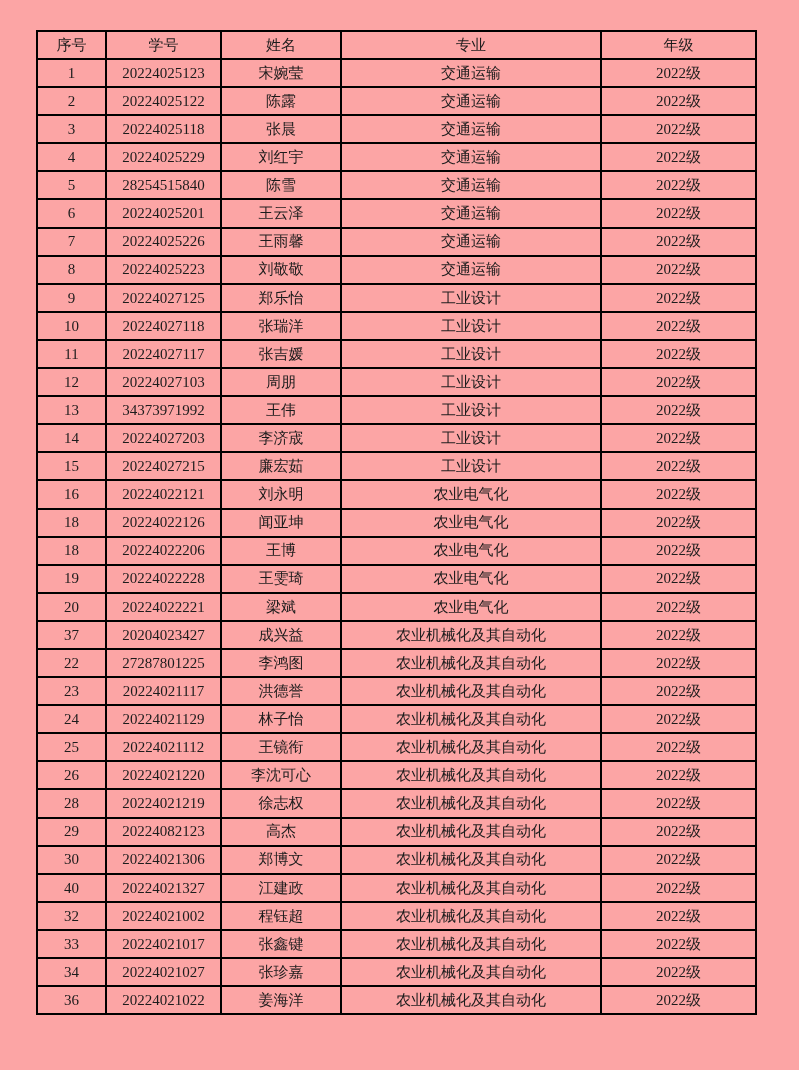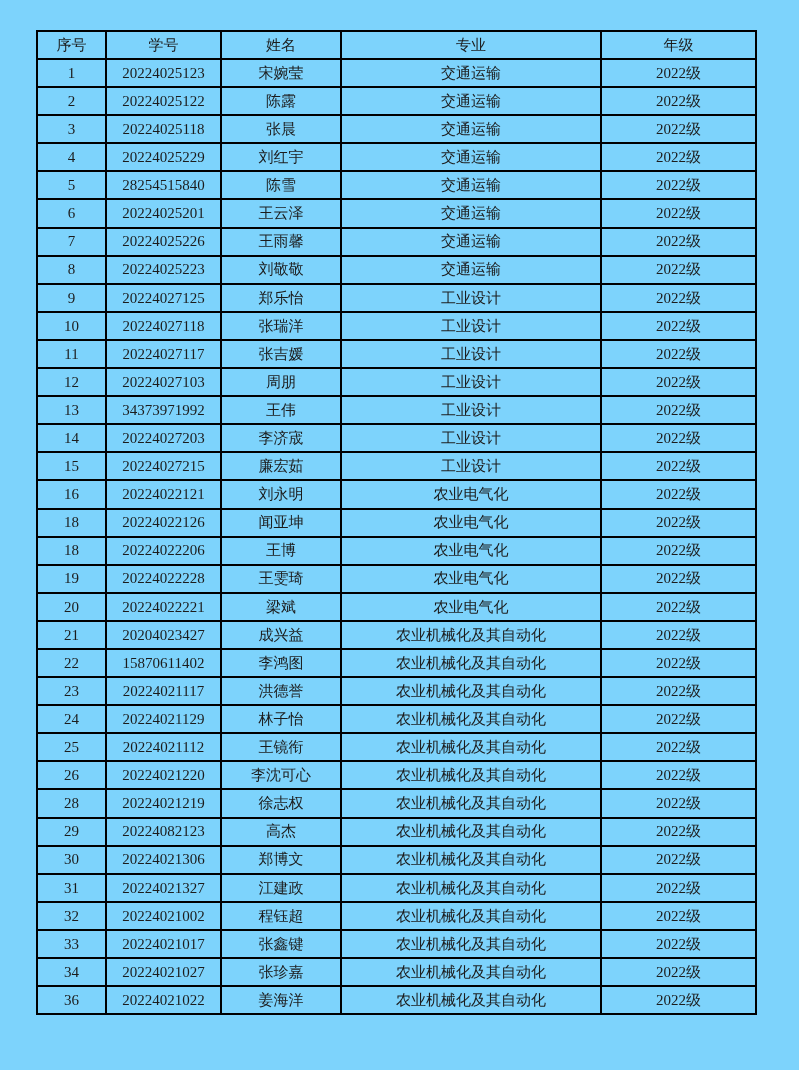--- a/index.html
+++ b/index.html
@@ -12,21 +12,21 @@
     height: 1070px;
     position: relative;
     overflow: hidden;
     font-family: "Liberation Serif", "DejaVu Serif", serif;
     color: #1c1c1c;
   }
   .page {
     position: absolute;
     left: 0; top: 0;
     width: 799px; height: 1070px;
-    background: #7dd3fc;
+    background: #fca5a5;
   }
   table.roster {
     position: absolute;
     left: 36px;
     top: 30px;
     width: 719px;
     border-collapse: collapse;
     table-layout: fixed;
   }
   table.roster th,
@@ -205,29 +205,29 @@
           <td>2022级</td>
         </tr>
         <tr>
           <td>20</td>
           <td>20224022221</td>
           <td>梁斌</td>
           <td>农业电气化</td>
           <td>2022级</td>
         </tr>
         <tr>
-          <td>21</td>
+          <td>37</td>
           <td>20204023427</td>
           <td>成兴益</td>
           <td>农业机械化及其自动化</td>
           <td>2022级</td>
         </tr>
         <tr>
           <td>22</td>
-          <td>15870611402</td>
+          <td>27287801225</td>
           <td>李鸿图</td>
           <td>农业机械化及其自动化</td>
           <td>2022级</td>
         </tr>
         <tr>
           <td>23</td>
           <td>20224021117</td>
           <td>洪德誉</td>
           <td>农业机械化及其自动化</td>
           <td>2022级</td>
@@ -268,21 +268,21 @@
           <td>2022级</td>
         </tr>
         <tr>
           <td>30</td>
           <td>20224021306</td>
           <td>郑博文</td>
           <td>农业机械化及其自动化</td>
           <td>2022级</td>
         </tr>
         <tr>
-          <td>31</td>
+          <td>40</td>
           <td>20224021327</td>
           <td>江建政</td>
           <td>农业机械化及其自动化</td>
           <td>2022级</td>
         </tr>
         <tr>
           <td>32</td>
           <td>20224021002</td>
           <td>程钰超</td>
           <td>农业机械化及其自动化</td>

